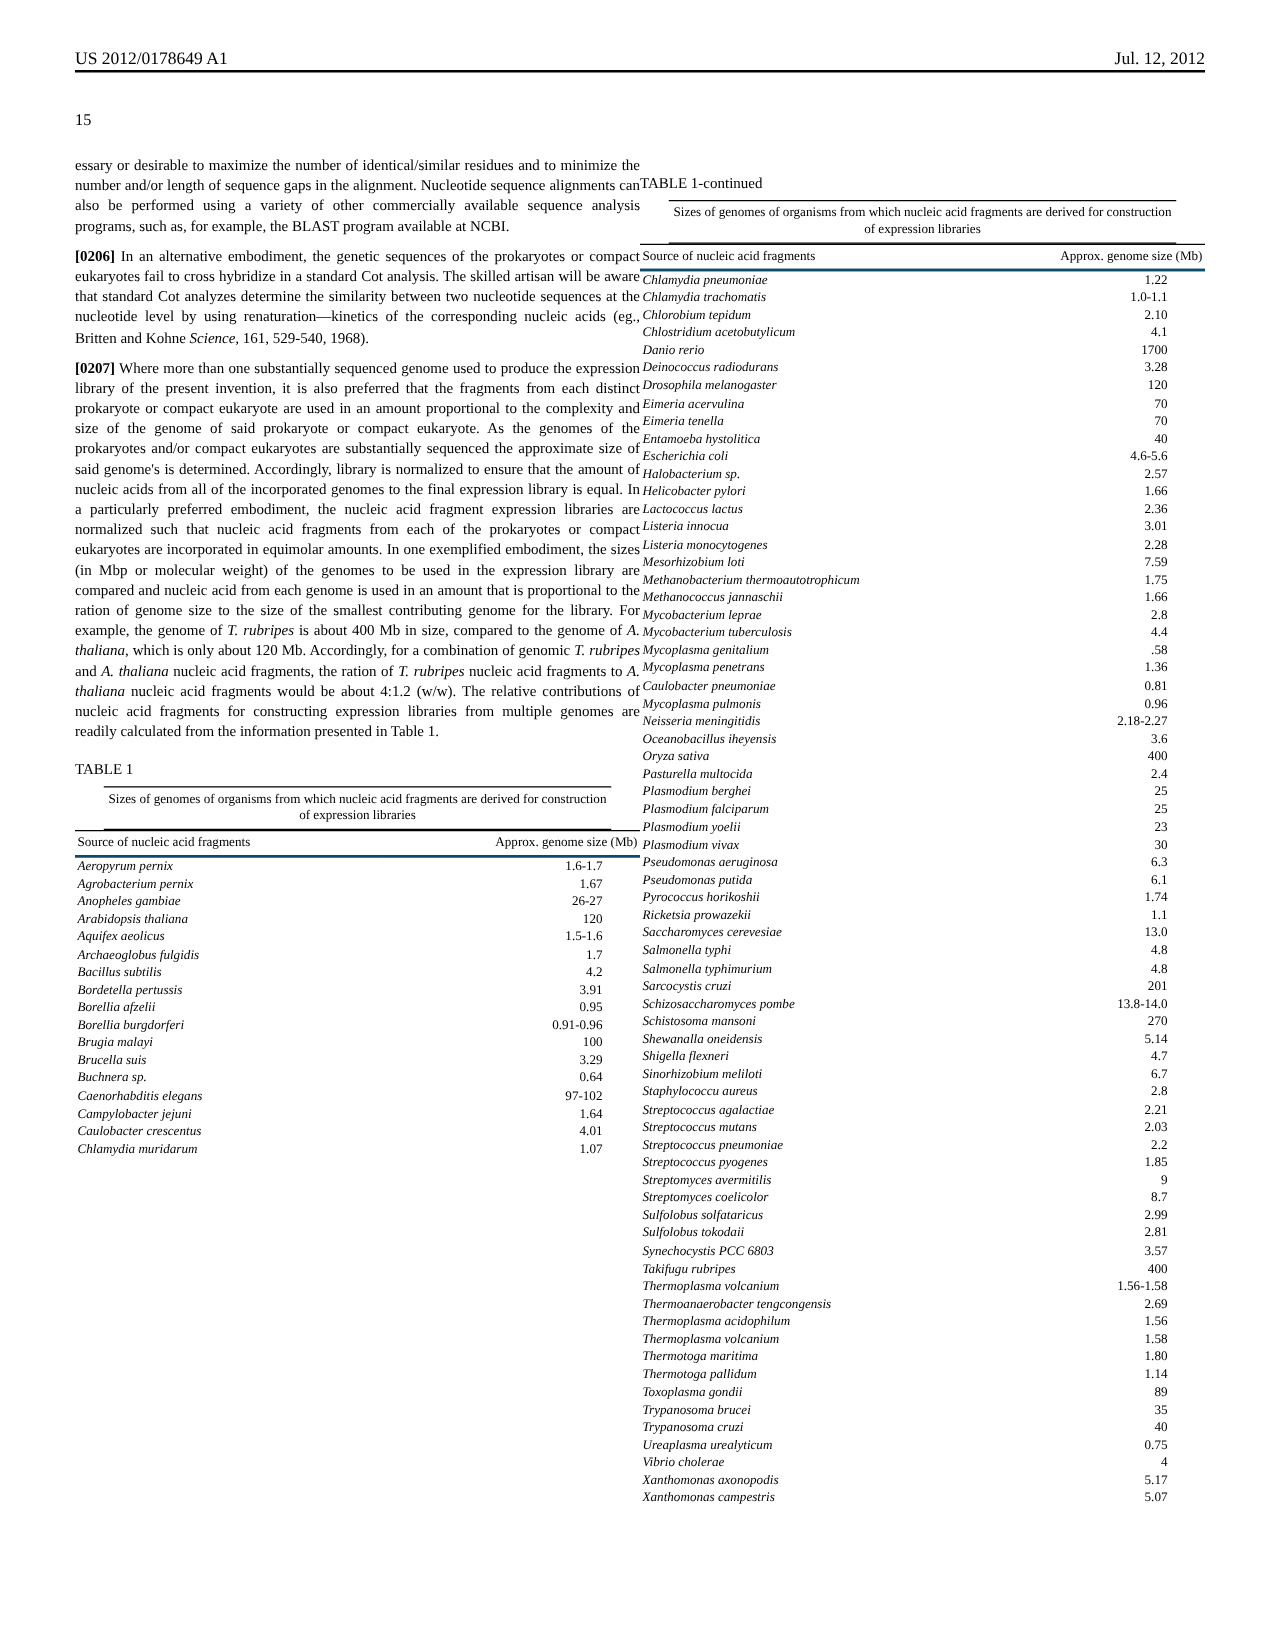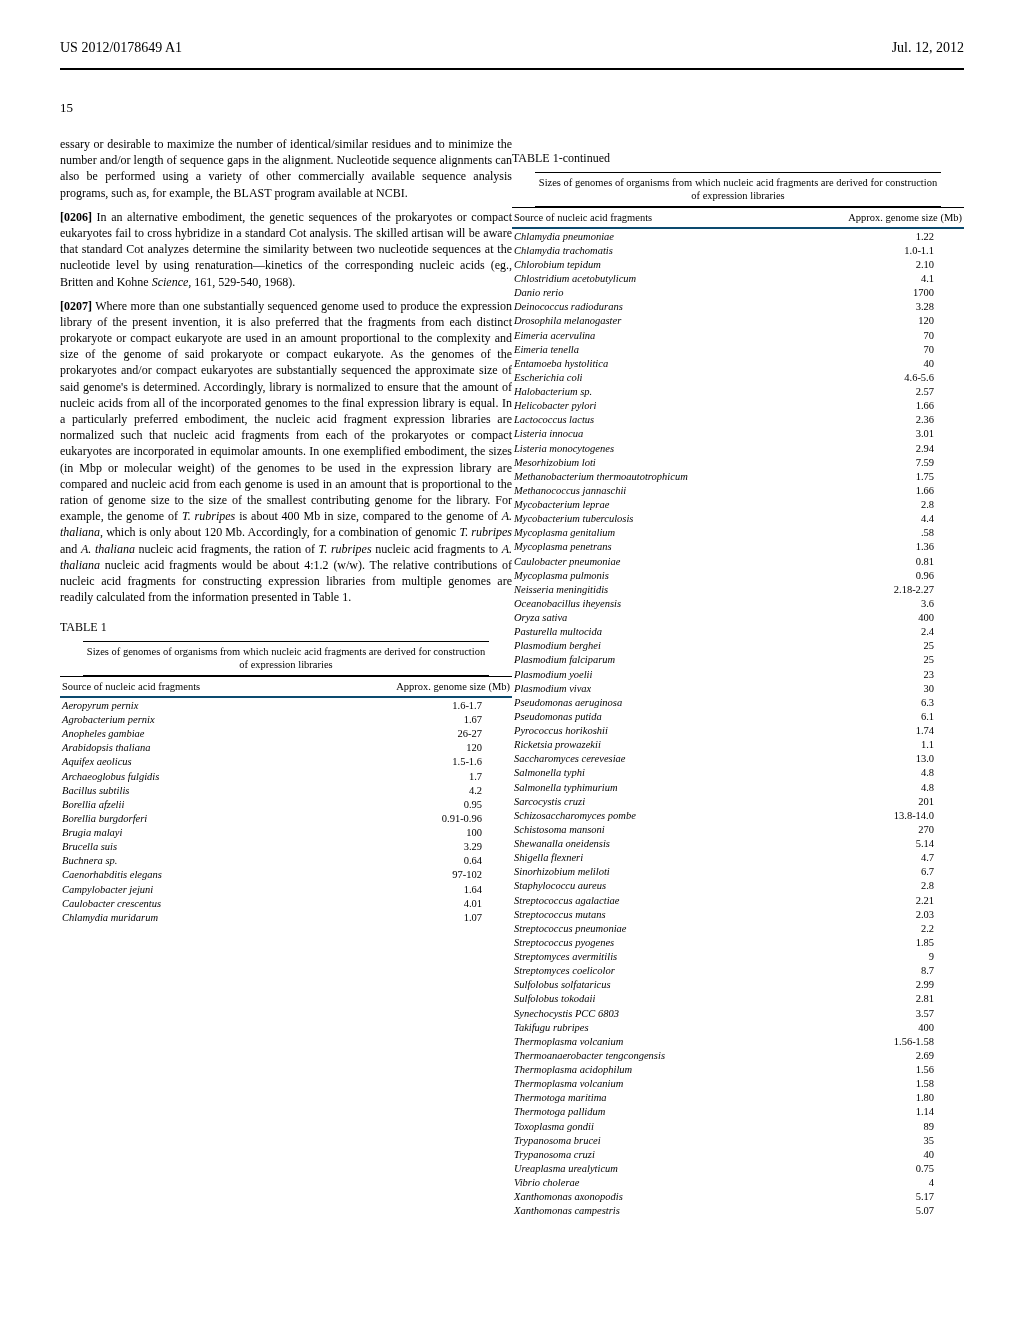--- a/index.html
+++ b/index.html
@@ -9,21 +9,21 @@
     padding: 40px 60px;
     color: #000;
     background: #fff;
     width: 1024px;
     box-sizing: border-box;
   }
   .header-row {
     display: flex;
     justify-content: space-between;
     font-size: 14px;
-    margin-bottom: 12px;
+    margin-bottom: 0;
   }
   .header-rule {
     border-top: 2px solid #000;
     margin-bottom: 30px;
   }
   .page-number-center {
     text-align: left;
     font-size: 13px;
     margin-bottom: 20px;
   }
@@ -145,20 +145,24 @@
               <td class="organism">Aquifex aeolicus</td>
               <td class="size">1.5-1.6</td>
             </tr>
             <tr>
               <td class="organism">Archaeoglobus fulgidis</td>
               <td class="size">1.7</td>
             </tr>
             <tr>
               <td class="organism">Bacillus subtilis</td>
               <td class="size">4.2</td>
+            </tr>
+            <tr>
+              <td class="organism">Bordetella pertussis</td>
+              <td class="size">3.91</td>
             </tr>
             <tr>
               <td class="organism">Borellia afzelii</td>
               <td class="size">0.95</td>
             </tr>
             <tr>
               <td class="organism">Borellia burgdorferi</td>
               <td class="size">0.91-0.96</td>
             </tr>
             <tr>
@@ -261,21 +265,21 @@
             <tr>
               <td class="organism">Lactococcus lactus</td>
               <td class="size">2.36</td>
             </tr>
             <tr>
               <td class="organism">Listeria innocua</td>
               <td class="size">3.01</td>
             </tr>
             <tr>
               <td class="organism">Listeria monocytogenes</td>
-              <td class="size">2.94</td>
+              <td class="size">2.28</td>
             </tr>
             <tr>
               <td class="organism">Mesorhizobium loti</td>
               <td class="size">7.59</td>
             </tr>
             <tr>
               <td class="organism">Methanobacterium thermoautotrophicum</td>
               <td class="size">1.75</td>
             </tr>
             <tr>

